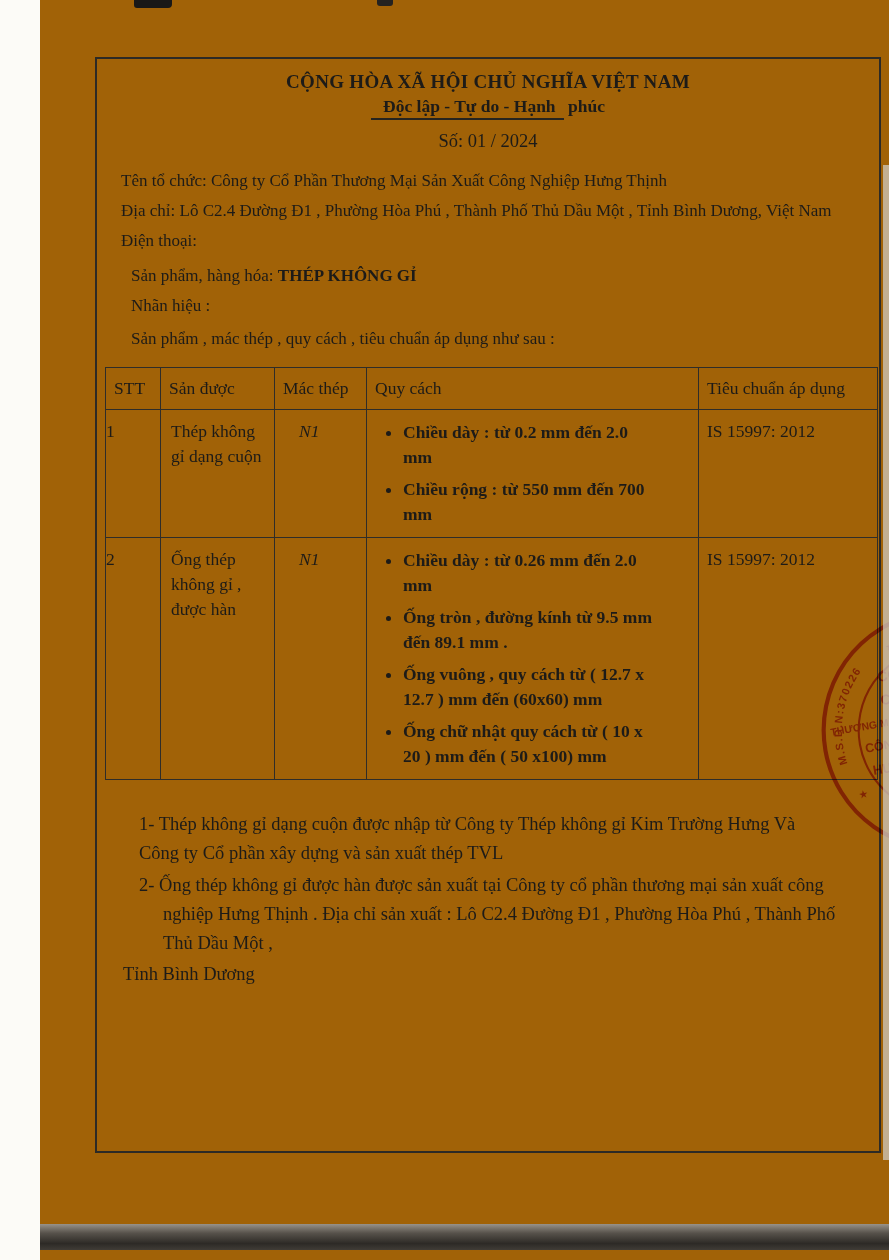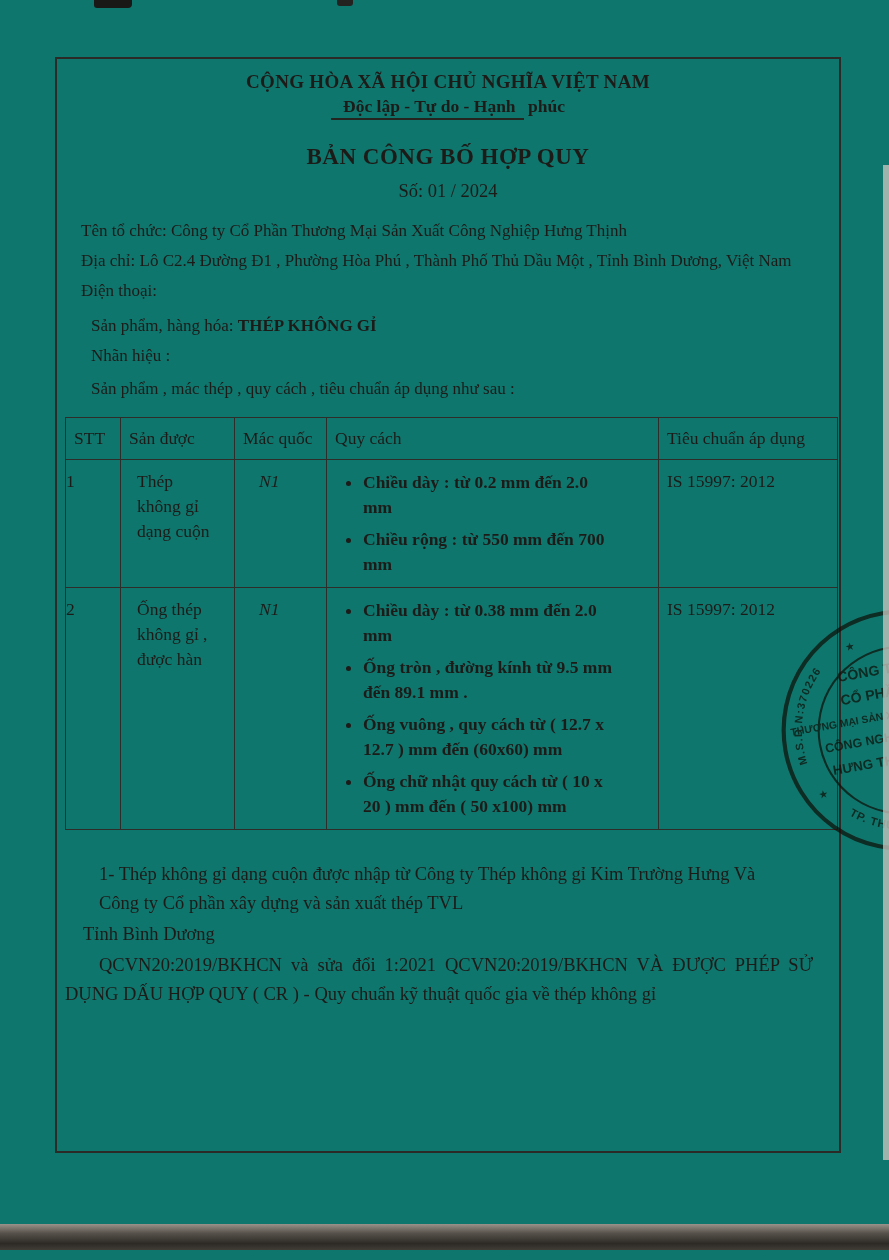--- a/index.html
+++ b/index.html
@@ -4,21 +4,21 @@
 <style>
   * { margin:0; padding:0; box-sizing:border-box; }
   html,body { width:889px; height:1260px; }
   body {
     position:relative;
     background:#fcfbf7;
     overflow:hidden;
     font-family:"Liberation Serif","DejaVu Serif",serif;
     color:#1d1b18;
   }
-  .page { position:absolute; inset:0; background:#0f766e; overflow:hidden; }
+  .page { position:absolute; inset:0; background:#a16207; overflow:hidden;margin-left:40px; }
 
   
   .mark1 { position:absolute; left:94px; top:0; width:38px; height:8px; background:#191817; border-radius:0 0 4px 3px; }
   .mark2 { position:absolute; left:337px; top:0; width:16px; height:6px; background:#242220; border-radius:0 0 3px 3px; }
   .edge-shadow { position:absolute; right:0; top:165px; width:6px; height:995px; background:#cdc9c2; opacity:.75; }
   .bottom-band { position:absolute; left:0; top:1224px; width:100%; height:26px;
     background:linear-gradient(180deg,#98928a 0%,#57524b 35%,#2d2a26 75%,#403c36 100%); }
 
   
   .frame {
@@ -48,21 +48,21 @@
   table.spec th, table.spec td {
     border:1.6px solid #2f2d29;
     vertical-align:top;
     font-weight:normal;
     text-align:left;
     line-height:25px;
   }
   table.spec th { padding:8px 8px; height:42px; }
   th.h-stt { text-align:center; }
   td.c-stt { text-align:center; padding-top:9px; }
-  td.c-sp  { padding:9px 16px; text-align:justify; }
+  td.c-sp  { padding:9px 10px; text-align:justify; }
   td.c-mac { padding:9px 8px 9px 24px;font-style:italic; }
   td.c-qc  { padding:3px 38px 3px 10px; }
   td.c-std { padding:9px 8px; }
   tr.r1 td { height:98px; }
   tr.r2 td { height:240px; }
   td.c-qc ul { list-style:disc; padding-left:26px;font-weight:bold; }
   td.c-qc li { margin:7px 0; }
 
   
   .notes { margin-top:30px; font-size:18.5px; line-height:29px; }
@@ -81,21 +81,20 @@
 <div class="page">
 
   <div class="mark1"></div>
   <div class="mark2"></div>
 
   <div class="frame">
 
     <div class="nh1">CỘNG HÒA XÃ HỘI CHỦ NGHĨA VIỆT NAM</div>
     <div class="nh2"><span class="ul">Độc lập - Tự do - Hạnh</span><span> phúc</span></div>
 
-    <div class="doc-title">BẢN CÔNG BỐ HỢP QUY</div>
     <div class="doc-number">Số: 01 / 2024</div>
 
     <p class="body-text mt14">Tên tổ chức: Công ty Cổ Phần Thương Mại Sản Xuất Công Nghiệp Hưng Thịnh</p>
     <p class="body-text">Địa chỉ: Lô C2.4 Đường Đ1 , Phường Hòa Phú , Thành Phố Thủ Dầu Một , Tỉnh Bình Dương, Việt Nam</p>
     <p class="body-text">Điện thoại:</p>
     <p class="body-text mt5 ind"><span>Sản phẩm, hàng hóa: </span><span class="b">THÉP KHÔNG GỈ</span></p>
     <p class="body-text ind">Nhãn hiệu :</p>
     <p class="body-text mt3 ind">Sản phẩm , mác thép , quy cách , tiêu chuẩn áp dụng như sau :</p>
 
     <table class="spec">
@@ -103,21 +102,21 @@
         <col style="width:55px">
           <col style="width:114px">
           <col style="width:92px">
           <col style="width:332px">
           <col style="width:179px">
       </colgroup>
       <thead>
         <tr>
           <th class="h-stt">STT</th>
           <th>Sản được</th>
-          <th>Mác quốc</th>
+          <th>Mác thép</th>
           <th>Quy cách</th>
           <th>Tiêu chuẩn áp dụng</th>
         </tr>
       </thead>
       <tbody>
         <tr class="r1">
           <td class="c-stt">1</td>
           <td class="c-sp">Thép không gỉ dạng cuộn</td>
           <td class="c-mac">N1</td>
           <td class="c-qc">
@@ -127,35 +126,35 @@
             </ul>
           </td>
           <td class="c-std">IS 15997: 2012</td>
         </tr>
         <tr class="r2">
           <td class="c-stt">2</td>
           <td class="c-sp">Ống thép không gỉ , được hàn</td>
           <td class="c-mac">N1</td>
           <td class="c-qc">
             <ul>
-              <li>Chiều dày : từ 0.38 mm đến 2.0 mm</li>
+              <li>Chiều dày : từ 0.26 mm đến 2.0 mm</li>
               <li>Ống tròn , đường kính từ 9.5 mm đến 89.1 mm .</li>
               <li>Ống vuông , quy cách từ ( 12.7 x 12.7 ) mm đến (60x60) mm</li>
               <li>Ống chữ nhật quy cách từ ( 10 x 20 ) mm đến ( 50 x100) mm</li>
             </ul>
           </td>
           <td class="c-std">IS 15997: 2012</td>
         </tr>
       </tbody>
     </table>
 
     <div class="notes">
       <p class="note1">1- Thép không gỉ dạng cuộn được nhập từ Công ty Thép không gỉ Kim Trường Hưng Và Công ty Cổ phần xây dựng và sản xuất thép TVL</p>
+      <p class="note2">2- Ống thép không gỉ được hàn được sản xuất tại Công ty cổ phần thương mại sản xuất công nghiệp Hưng Thịnh . Địa chỉ sản xuất : Lô C2.4 Đường Đ1 , Phường Hòa Phú , Thành Phố Thủ Dầu Một ,</p>
       <p class="note3">Tỉnh Bình Dương</p>
-      <p class="note5">QCVN20:2019/BKHCN và sửa đổi 1:2021 QCVN20:2019/BKHCN VÀ ĐƯỢC PHÉP SỬ DỤNG DẤU HỢP QUY ( CR ) - Quy chuẩn kỹ thuật quốc gia về thép không gỉ</p>
     </div>
 
   </div>
 
   <svg class="stamp" viewBox="0 0 300 300">
     <g transform="rotate(-10 150 150)" fill="#c13a2b" stroke="none">
       <circle cx="150" cy="150" r="142" fill="none" stroke="#c13a2b" stroke-width="5"></circle>
       <circle cx="150" cy="150" r="100" fill="none" stroke="#c13a2b" stroke-width="2.5"></circle>
       <defs>
         <path id="arcLeft" d="M 65.1 234.9 A 120 120 0 0 1 65.1 65.1" fill="none"></path>

